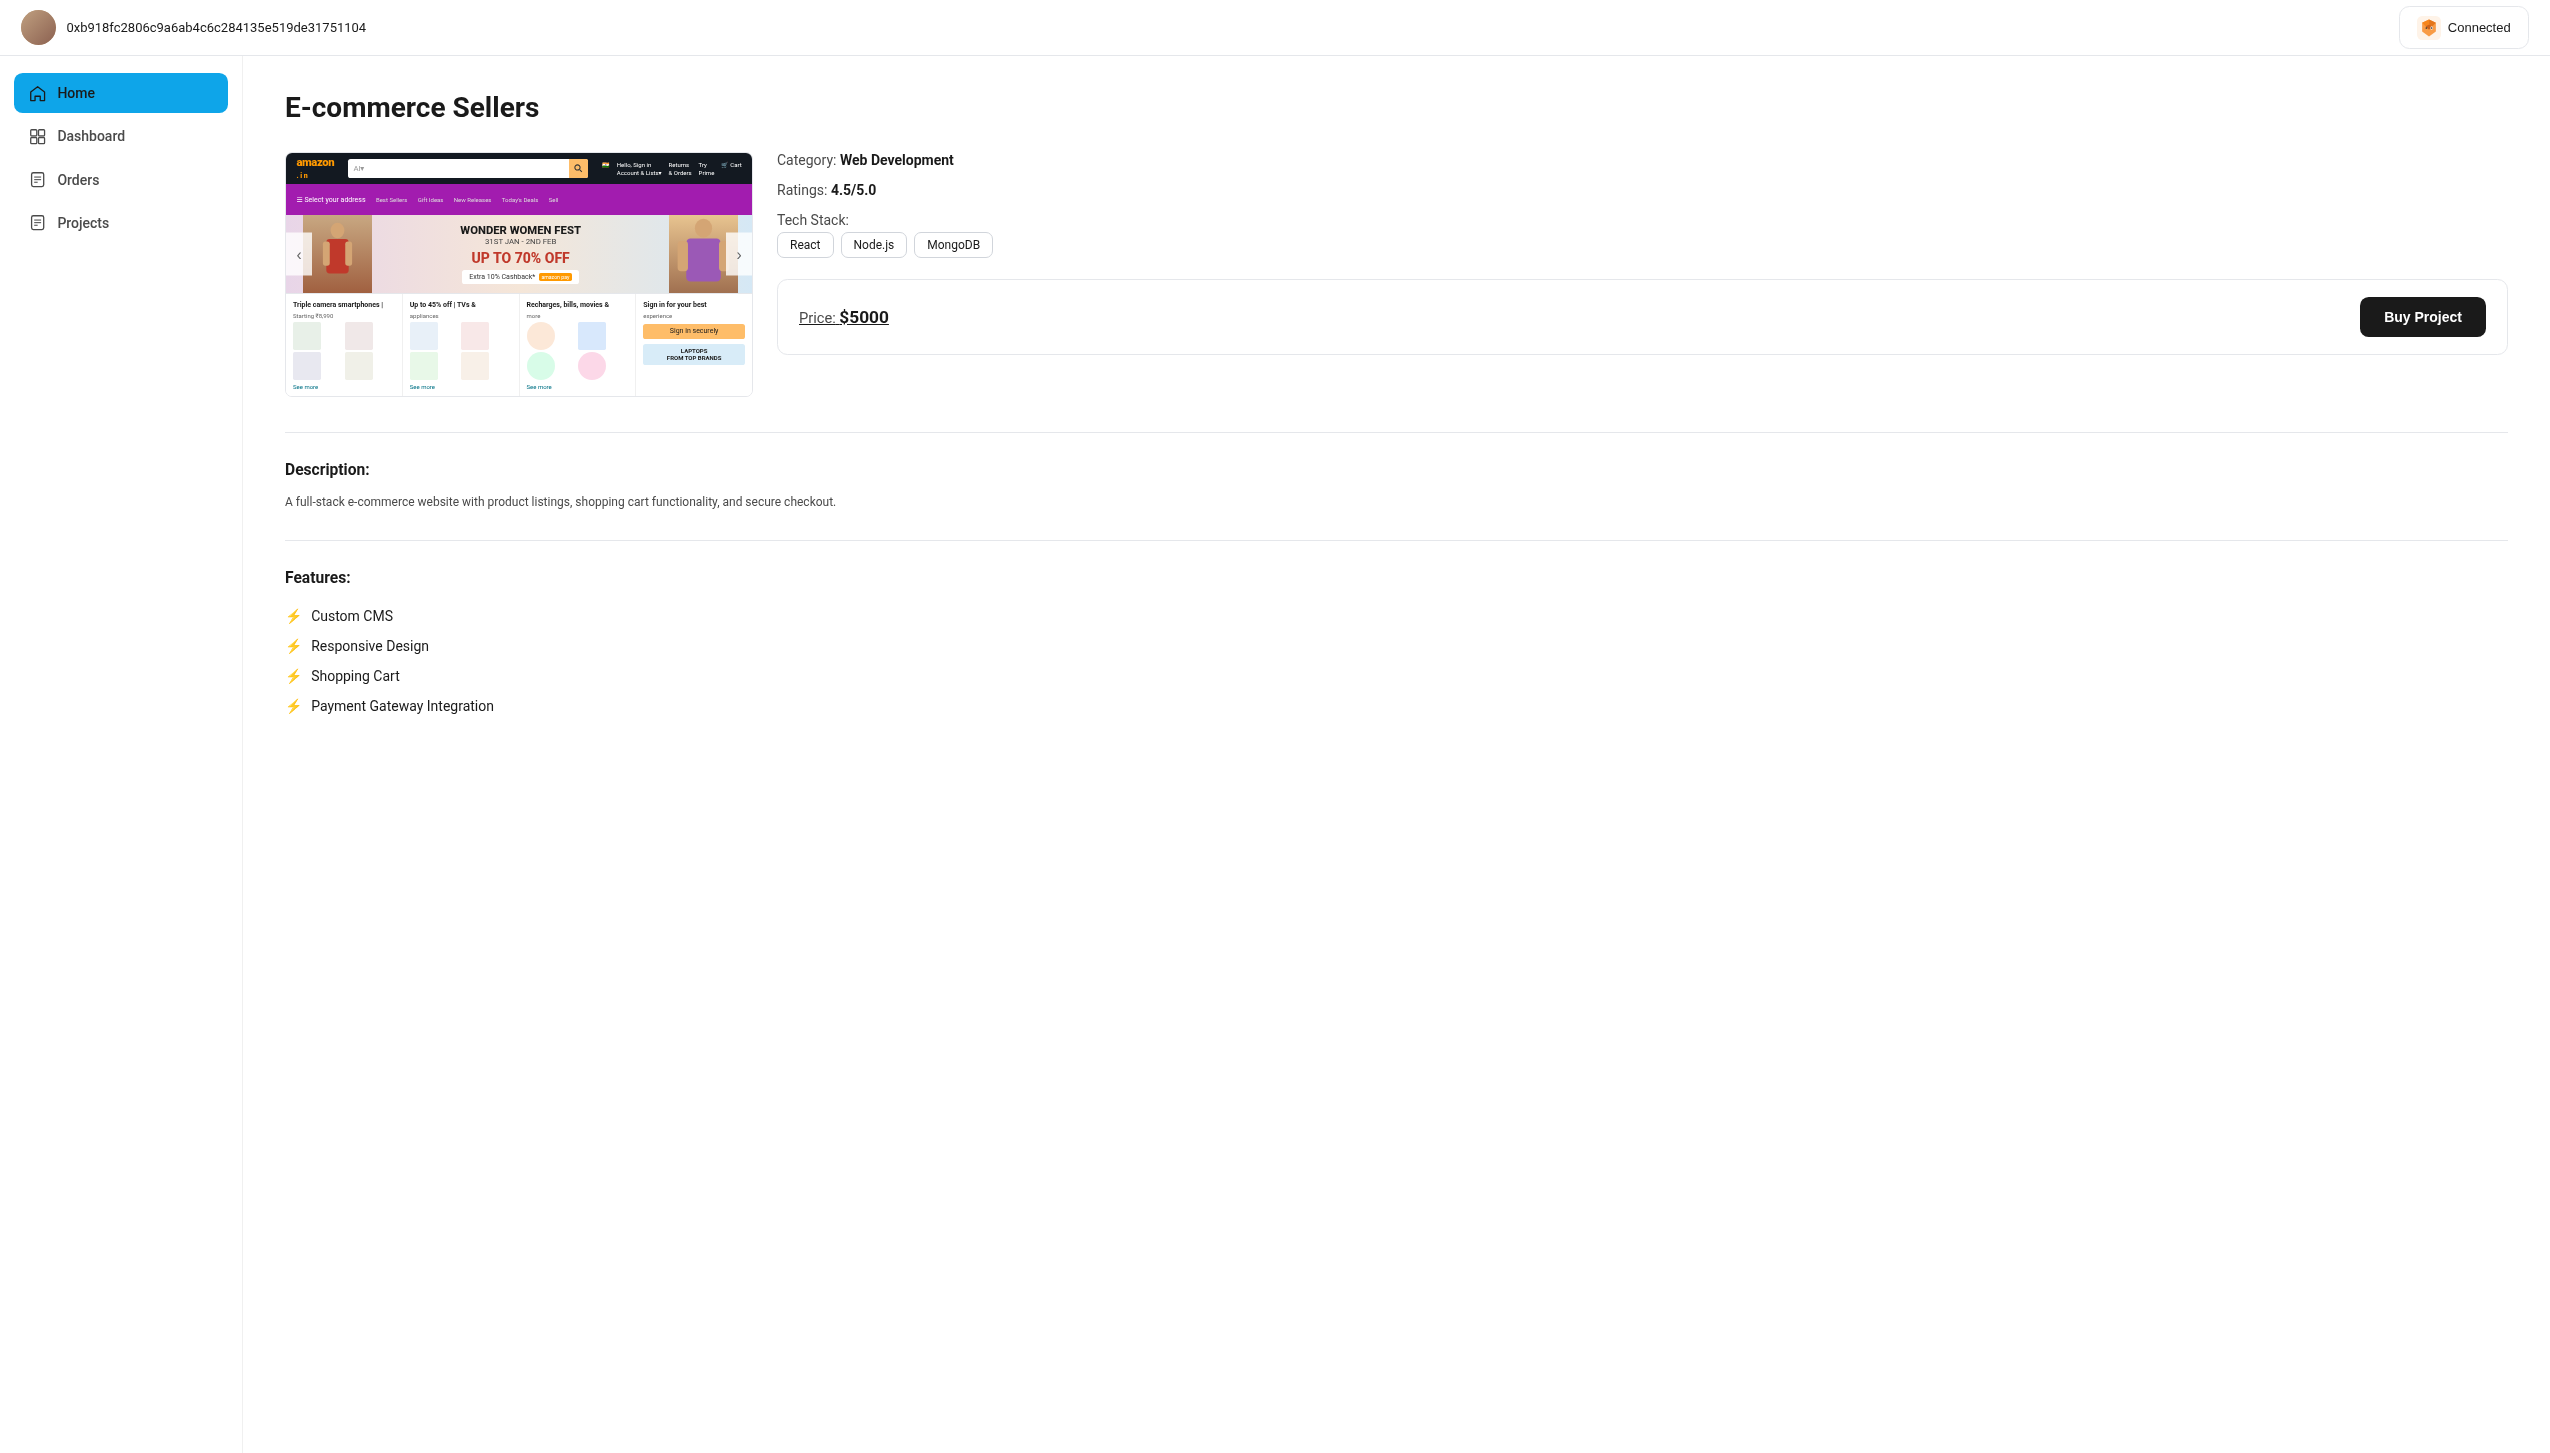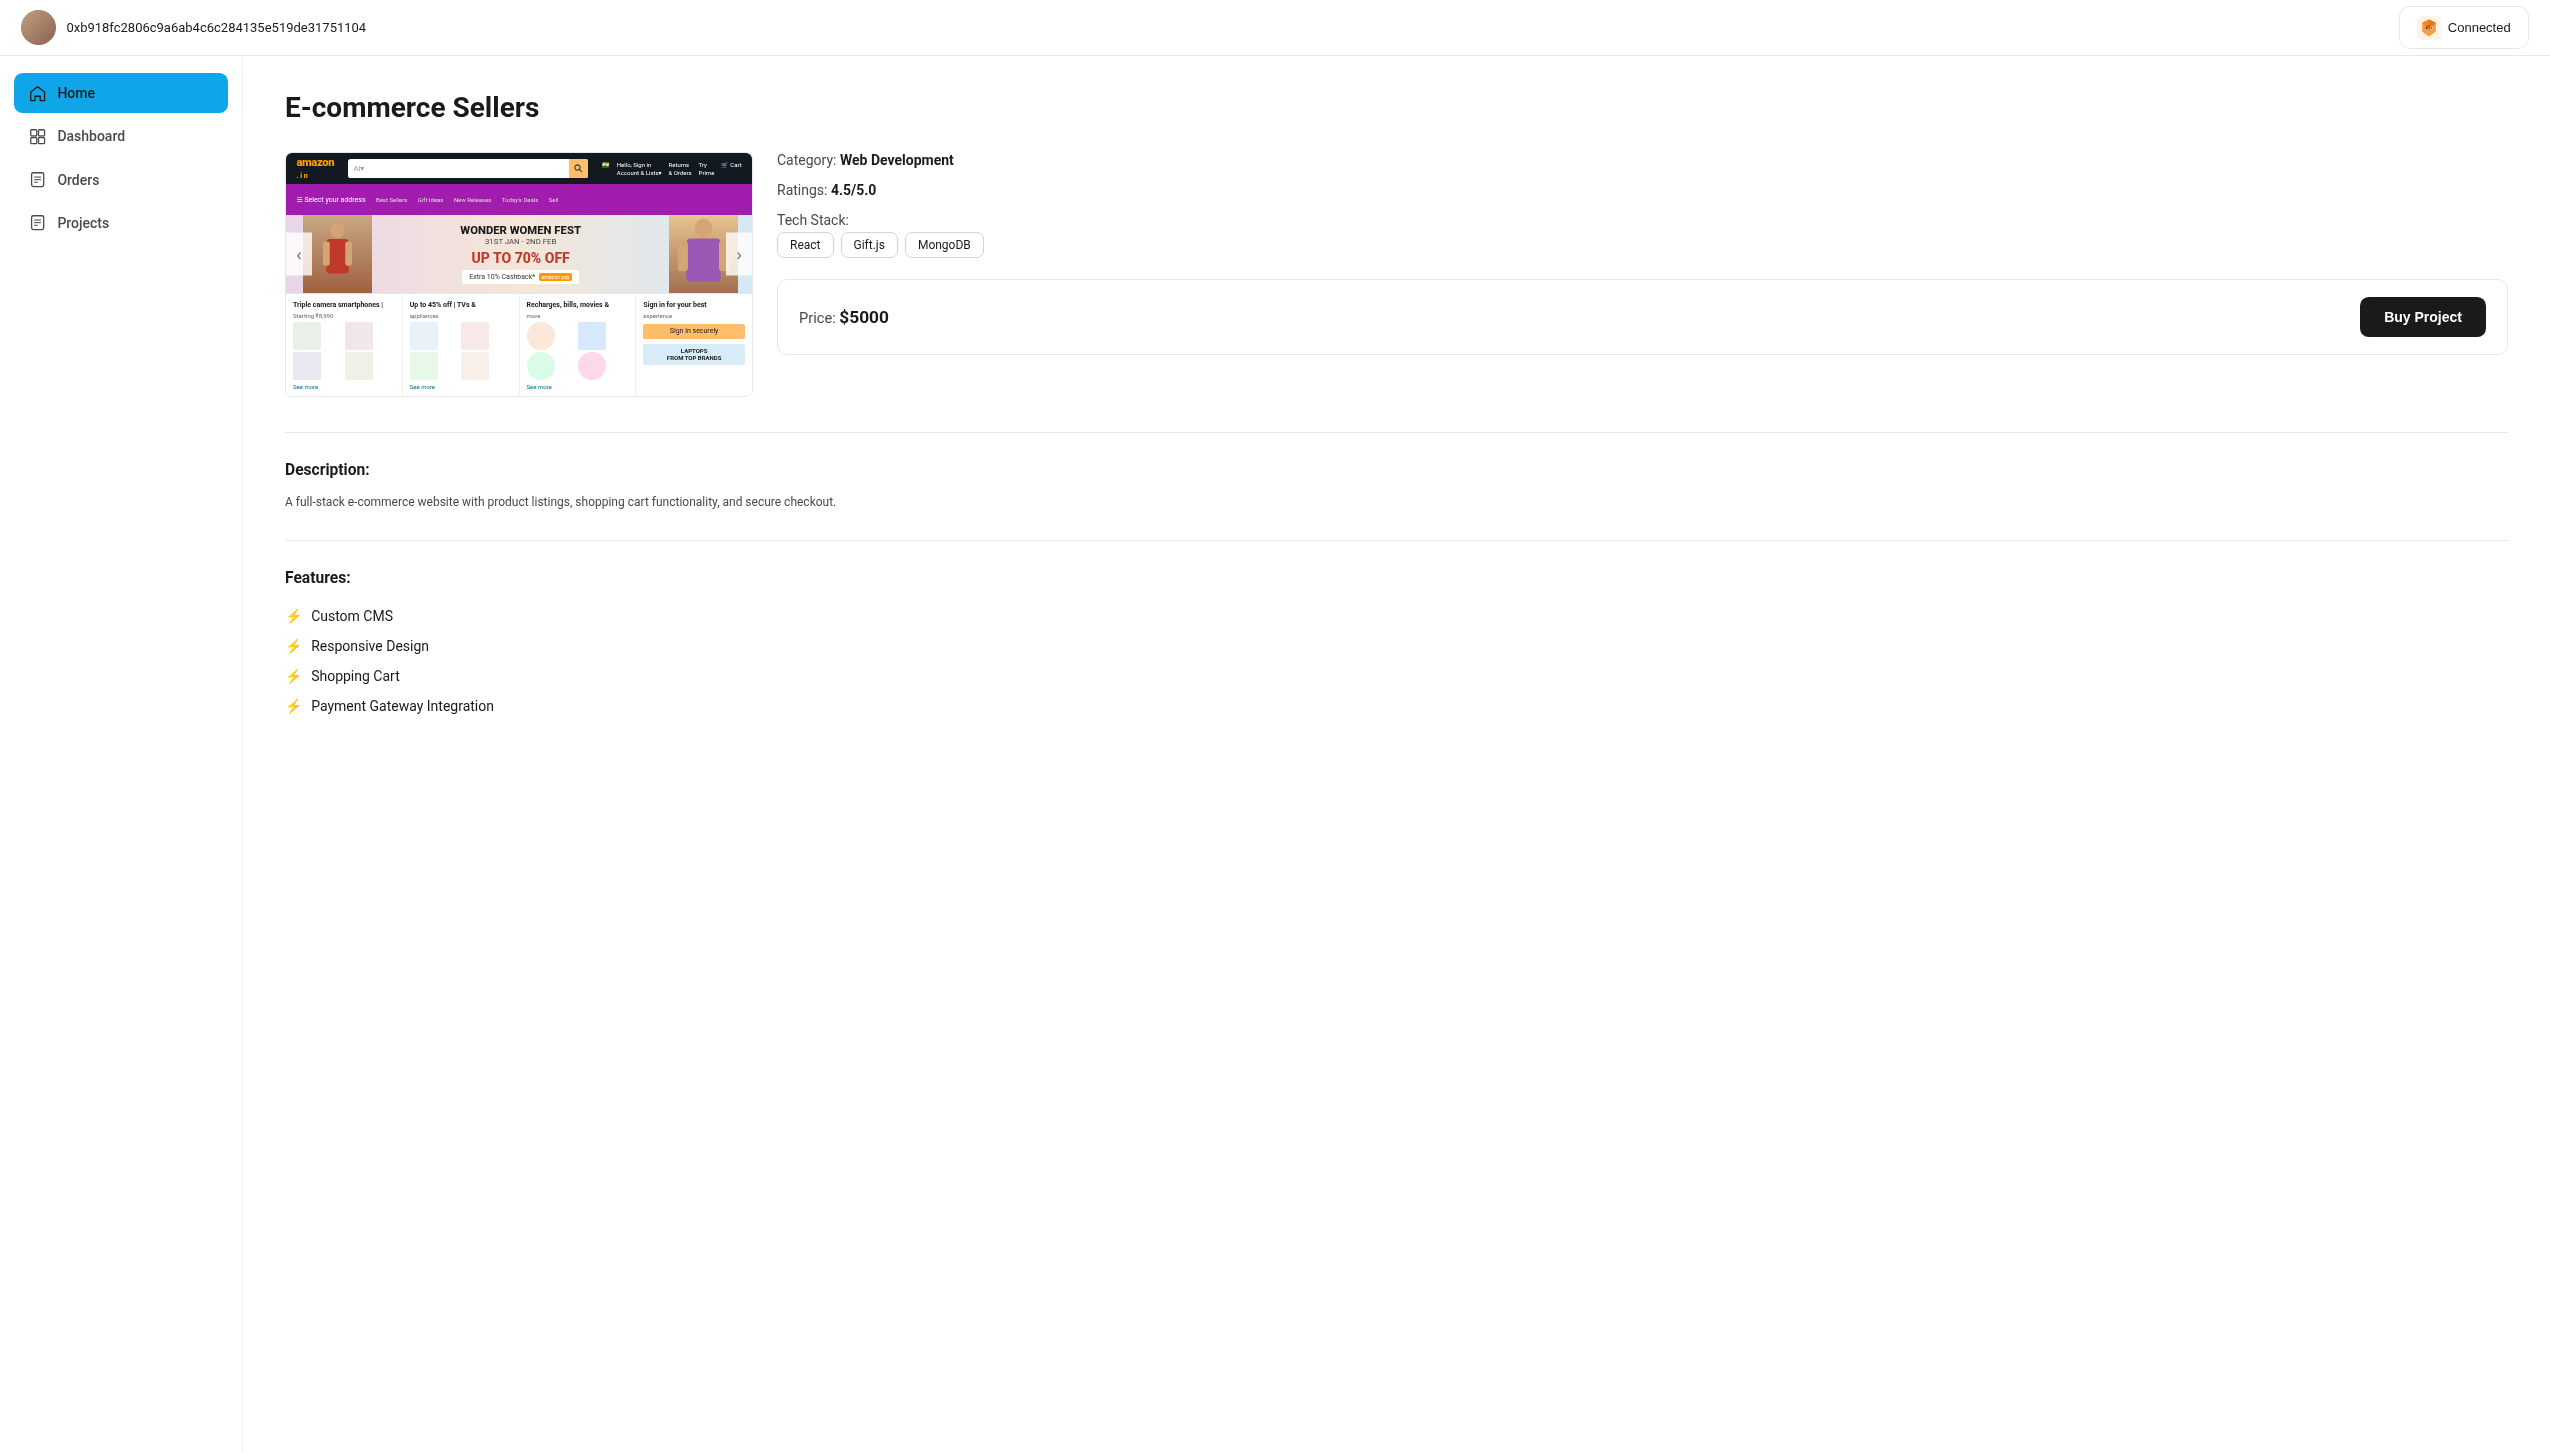--- a/index.html
+++ b/index.html
@@ -244,20 +244,21 @@
     }
 
     .price-box {
       border: 1.3px solid #e5e7eb;
       border-radius: 10.4px;
       padding: 17.3px 21px;
       display: flex;
       align-items: center;
       justify-content: space-between;
       margin-top: 21px;
+      text-decoration: underline;
     }
 
     .price-label {
       font-size: 14.7px;
       color: #4a4a4a;
     }
 
     .price-value {
       font-size: 17.3px;
       font-weight: 700;
@@ -525,21 +526,21 @@
 
         <div class="info-row">
           <span class="info-label">Ratings:</span>
           <span class="info-value">4.5/5.0</span>
         </div>
 
         <div class="info-row">
           <span class="info-label">Tech Stack:</span>
           <div class="tech-stack">
             <span class="tech-tag">React</span>
-            <span class="tech-tag">Gift.js</span>
+            <span class="tech-tag">Node.js</span>
             <span class="tech-tag">MongoDB</span>
           </div>
         </div>
 
         <div class="price-box">
           <div>
             <span class="price-label">Price:</span>
             <span class="price-value">$5000</span>
           </div>
           <button class="buy-btn">Buy Project</button>

